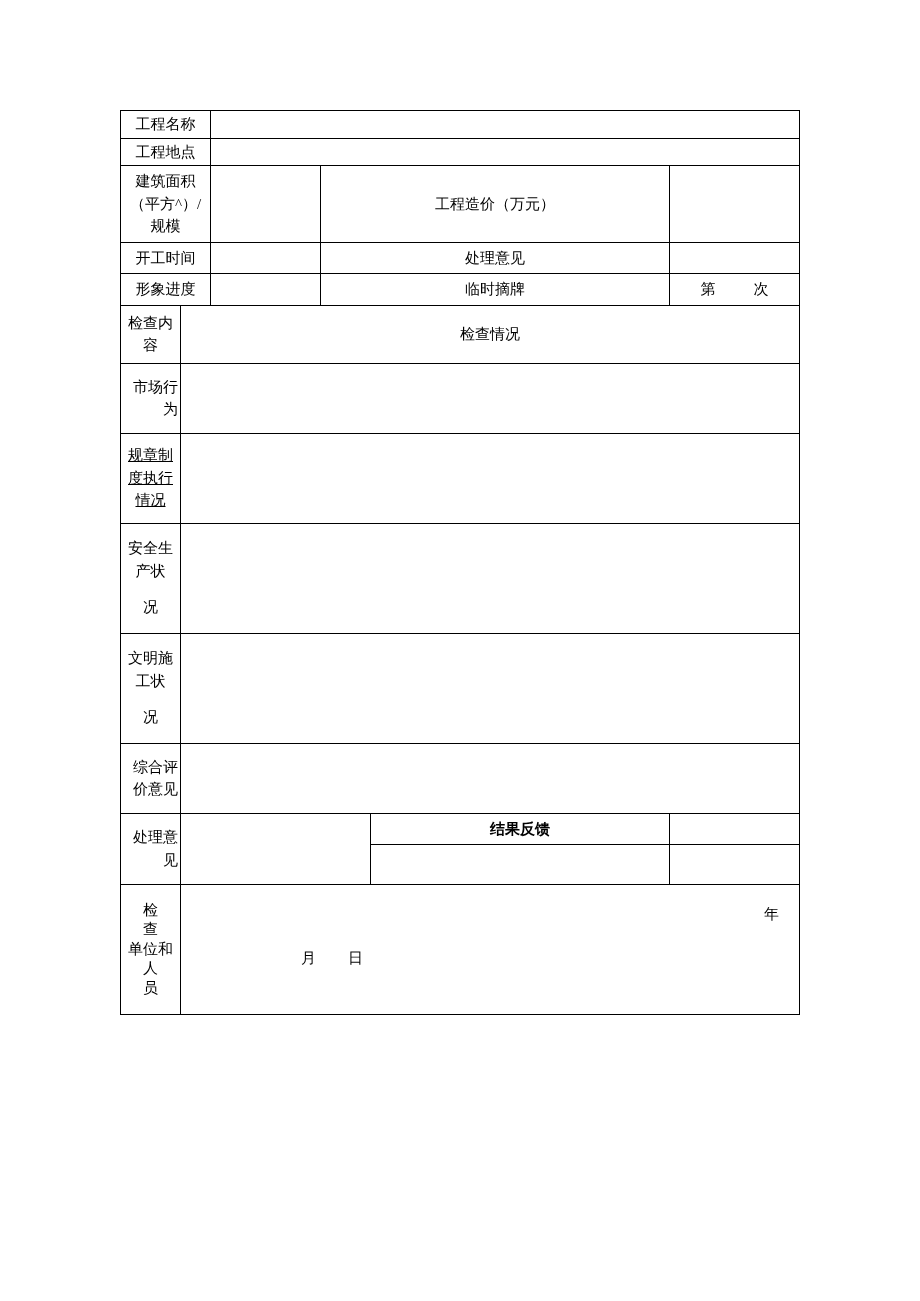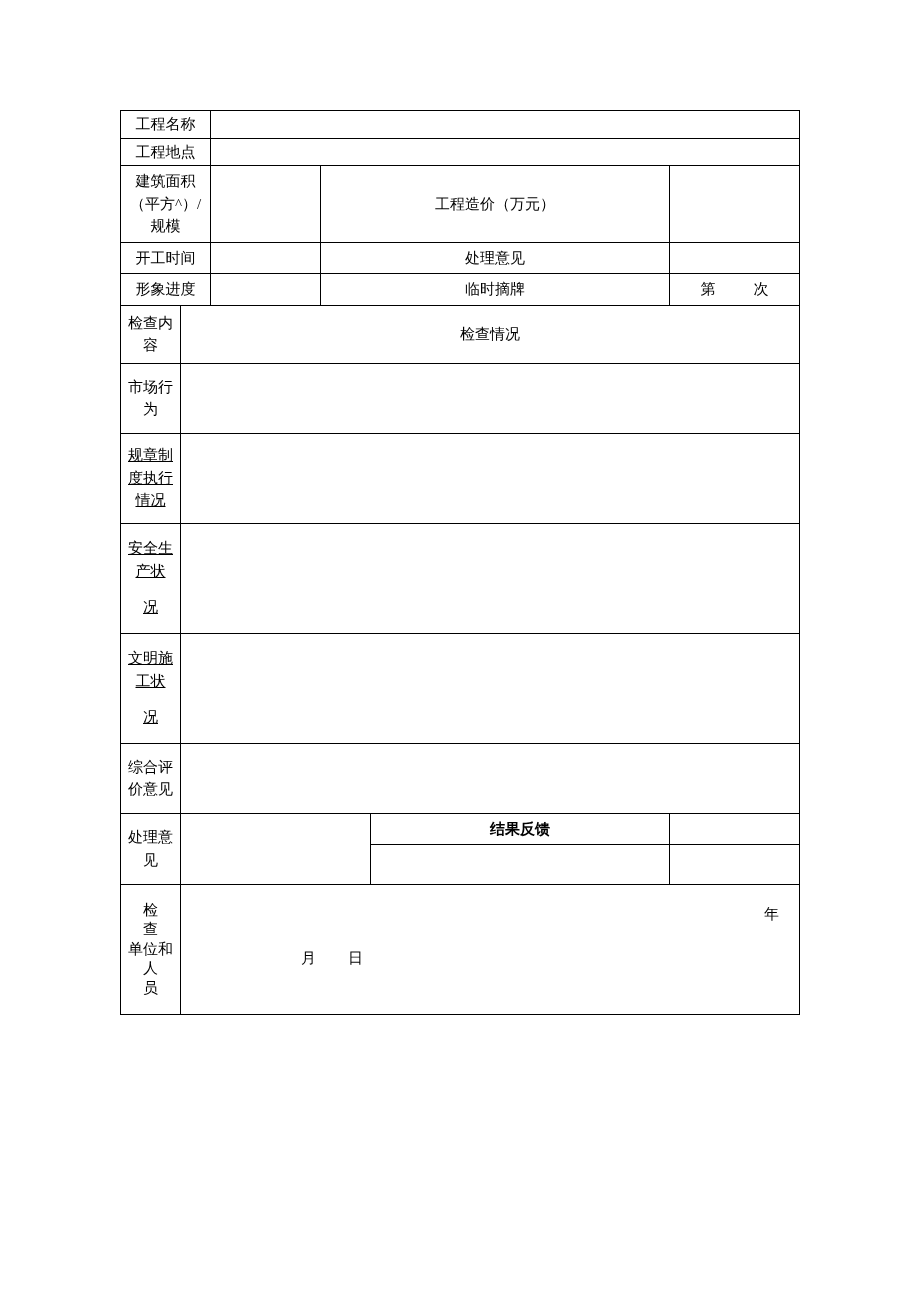--- a/index.html
+++ b/index.html
@@ -34,23 +34,23 @@
       vertical-align: middle;
       text-align: center;
       word-break: break-all;
       line-height: 1.5;
     }
     .rowhead-narrow { width: 60px; }
     .col-val1       { width: 110px; }
     .col-after-val1 { width: 50px; }
     .col-right      { width: 130px; }
     .h-label { padding-top: 2px; padding-bottom: 2px; }
-    .tall-70 { height: 70px; }
+    .tall-70 { height: 70px; text-align: right; }
     .tall-90 { height: 90px; text-decoration: underline; }
-    .tall-110{ height: 110px; text-decoration: underline; }
+    .tall-110{ height: 110px; }
     .count-cell { letter-spacing: 0; }
     .count-cell .gap { display:inline-block; width:38px; }
     .date-cell { text-align: left; padding-left: 60px; position: relative; }
     .date-cell .year {
       position: absolute;
       right: 20px;
       top: 18px;
     }
     .date-cell .md {
       position: absolute;

